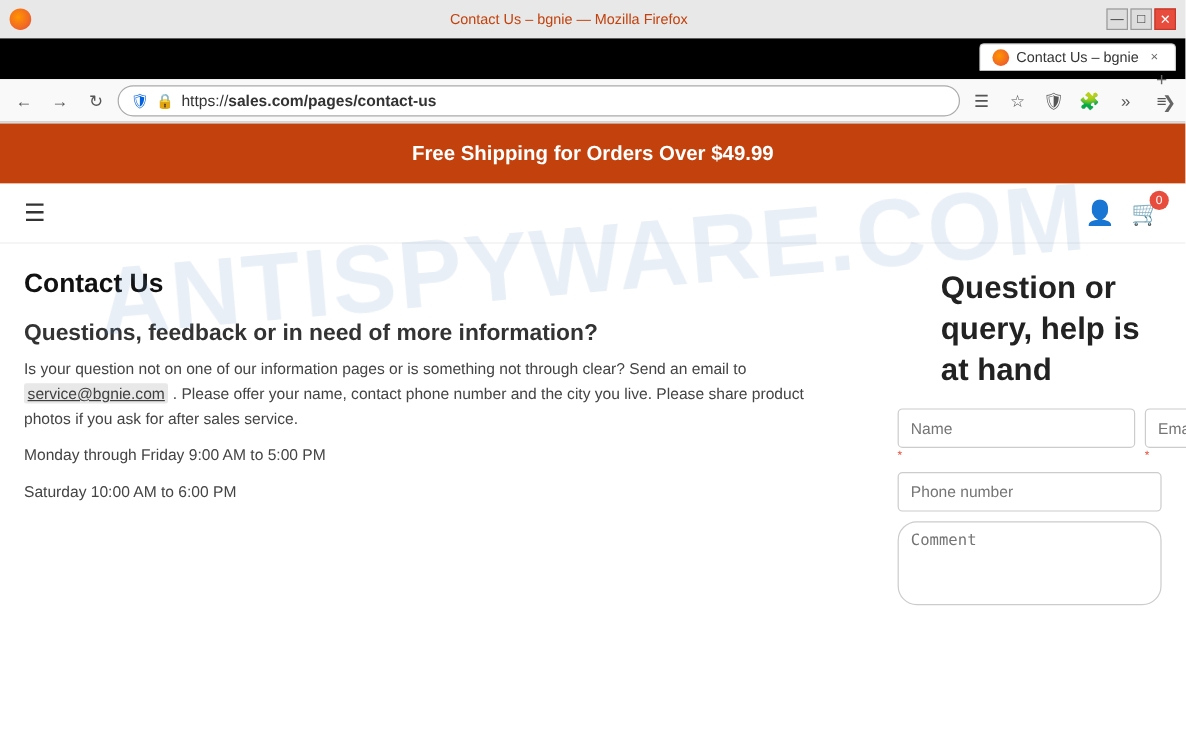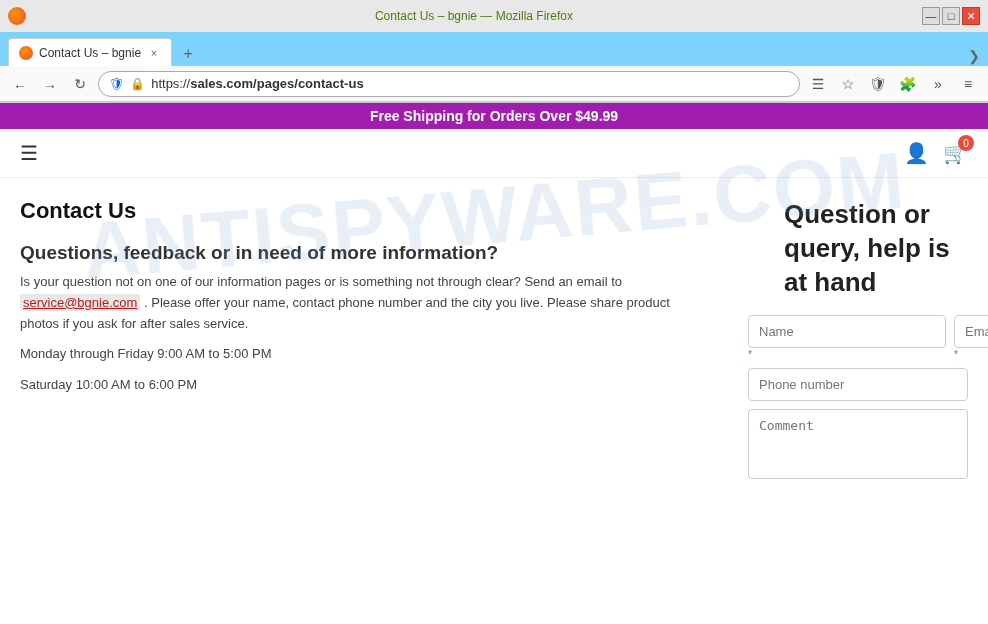--- a/index.html
+++ b/index.html
@@ -1,49 +1,49 @@
 <!DOCTYPE html>
 <html><head>
   <meta charset="utf-8">
   <style>
     * { margin: 0; padding: 0; box-sizing: border-box; }
     body { font-family: Arial, sans-serif; font-size: 14px; color: #333; background: #fff; width: 988px; height: 624px; overflow: hidden; }
 
     
     .browser-chrome { background: #f0f0f0; border-bottom: 1px solid #ccc; }
     .title-bar { display: flex; align-items: center; justify-content: space-between; padding: 6px 8px; background: #e8e8e8; height: 32px; }
-    .title-bar-center { font-size: 12px; color: #4d7c0f; }
+    .title-bar-center { font-size: 12px; color: #c2410c; }
     .window-controls { display: flex; gap: 2px; align-items: center; }
     .win-btn { width: 18px; height: 18px; display: flex; align-items: center; justify-content: center; font-size: 11px; cursor: pointer; border: 1px solid #999; background: #ddd; }
     .win-btn.close { background: #e74c3c; border-color: #c0392b; color: white; }
     .win-btn.maximize { background: #ddd; }
     .win-btn.minimize { background: #ddd; }
     .firefox-logo { width: 18px; height: 18px; border-radius: 50%; background: radial-gradient(circle at 40% 40%, #ff9500, #e74c3c); }
 
     
-    .tab-bar { display: flex; align-items: flex-end; padding: 4px 8px 0; background: #7dd3fc; height: 34px; }
+    .tab-bar { display: flex; align-items: flex-end; padding: 4px 8px 0; background: #000000; height: 34px; flex-direction: column; }
     .tab { display: flex; align-items: center; gap: 6px; background: #fff; border: 1px solid #ccc; border-bottom: none; border-radius: 4px 4px 0 0; padding: 4px 10px; font-size: 12px; min-width: 160px; height: 28px; }
     .tab-favicon { width: 14px; height: 14px; border-radius: 50%; background: radial-gradient(circle at 40% 40%, #ff9500, #e74c3c); }
     .tab-close { margin-left: auto; font-size: 11px; color: #666; cursor: pointer; width: 14px; text-align: center; }
     .new-tab-btn { width: 24px; height: 24px; display: flex; align-items: center; justify-content: center; font-size: 16px; color: #666; cursor: pointer; margin-left: 4px; }
     .tab-right-controls { margin-left: auto; font-size: 14px; color: #666; cursor: pointer; padding-bottom: 2px; }
 
     
     .address-bar { display: flex; align-items: center; padding: 4px 8px; gap: 6px; background: #f9f9f9; border-bottom: 1px solid #ccc; height: 36px; }
     .nav-btn { width: 24px; height: 24px; display: flex; align-items: center; justify-content: center; font-size: 14px; color: #555; cursor: pointer; border-radius: 3px; }
     .address-input-wrap { flex: 1; display: flex; align-items: center; background: #fff; border: 1px solid #aaa; border-radius: 20px; padding: 2px 10px; gap: 6px; height: 26px; }
     .shield-icon { font-size: 12px; color: #0060df; }
     .lock-icon { font-size: 12px; color: #555; }
     .address-text { font-size: 13px; color: #333; flex: 1; }
     .address-text span { font-weight: bold; }
     .toolbar-right { display: flex; align-items: center; gap: 6px; }
     .toolbar-btn { width: 24px; height: 24px; display: flex; align-items: center; justify-content: center; font-size: 14px; color: #555; cursor: pointer; }
 
     
-    .promo-banner { background: #a21caf; color: white; text-align: center; padding: 5px; font-size: 14px; font-weight: bold; }
+    .promo-banner { background: #c2410c; color: white; text-align: center; padding: 15px; font-size: 17px; font-weight: bold; }
 
     
     .site-header { display: flex; align-items: center; justify-content: space-between; padding: 12px 20px; border-bottom: 1px solid #eee; background: #fff; }
     .hamburger { font-size: 20px; cursor: pointer; color: #333; }
     .logo { display: flex; align-items: center; gap: 6px; }
     .logo-icon { width: 40px; height: 40px; }
     .logo-text { font-size: 22px; font-weight: bold; color: #333; letter-spacing: 1px; }
     .header-right { display: flex; align-items: center; gap: 14px; }
     .user-icon { font-size: 20px; cursor: pointer; color: #555; }
     .cart-wrap { position: relative; cursor: pointer; }
@@ -52,34 +52,34 @@
 
     
     .page-content { display: flex; padding: 20px 20px; gap: 40px; height: calc(624px - 32px - 34px - 36px - 28px - 58px); overflow-y: auto; }
 
     .left-col { flex: 1; }
     .right-col { width: 220px; flex-shrink: 0; }
 
     .page-title { font-size: 22px; font-weight: bold; color: #111; margin-bottom: 18px; }
     .section-title { font-size: 19px; font-weight: bold; color: #333; margin-bottom: 8px; }
     .body-text { font-size: 13px; color: #444; line-height: 1.6; margin-bottom: 10px; }
-    .email-link { color: #b91c1c; text-decoration: underline; background: #e8e8e8; padding: 1px 3px; border-radius: 2px; }
+    .email-link { color: #404040; text-decoration: underline; background: #e8e8e8; padding: 1px 3px; border-radius: 2px; }
 
     
     .watermark { position: absolute; top: 170px; left: 0; width: 988px; font-size: 80px; font-weight: bold; color: rgba(100, 150, 200, 0.15); text-align: center; pointer-events: none; z-index: 10; transform: rotate(-5deg); letter-spacing: 2px; white-space: nowrap; }
 
     
     .form-heading { font-size: 26px; font-weight: bold; color: #222; line-height: 1.3; margin-bottom: 16px; margin-left: 36px; }
     .form-row { display: flex; gap: 8px; margin-bottom: 8px; }
     .form-input { border: 1px solid #ccc; border-radius: 4px; padding: 8px 10px; font-size: 13px; color: #555; background: #fff; }
     .form-input.half { flex: 1; }
     .form-input.full { width: 100%; margin-bottom: 8px; display: block; }
     .required-star { color: #e74c3c; font-size: 10px; display: block; margin-top: 1px; }
     .input-wrap { display: flex; flex-direction: column; flex: 1; }
-    .textarea-input { border: 1px solid #ccc; border-radius: 4px; padding: 8px 10px; font-size: 13px; color: #555; width: 100%; height: 70px; resize: none; }
+    .textarea-input { border: 1px solid #ccc; border-radius: 16px; padding: 8px 10px; font-size: 13px; color: #555; width: 100%; height: 70px; resize: none; }
   </style>
 </head>
 <body>
 
 <div class="browser-chrome">
   <div class="title-bar">
     <div class="firefox-logo"></div>
     <div class="title-bar-center">Contact Us – bgnie — Mozilla Firefox</div>
     <div class="window-controls">
       <div class="win-btn minimize">—</div>

